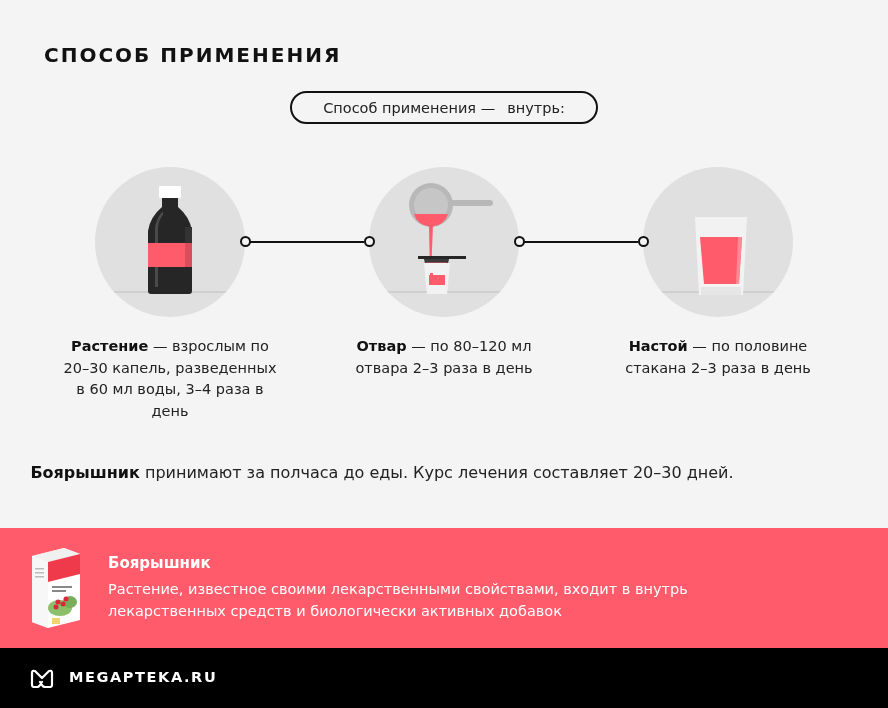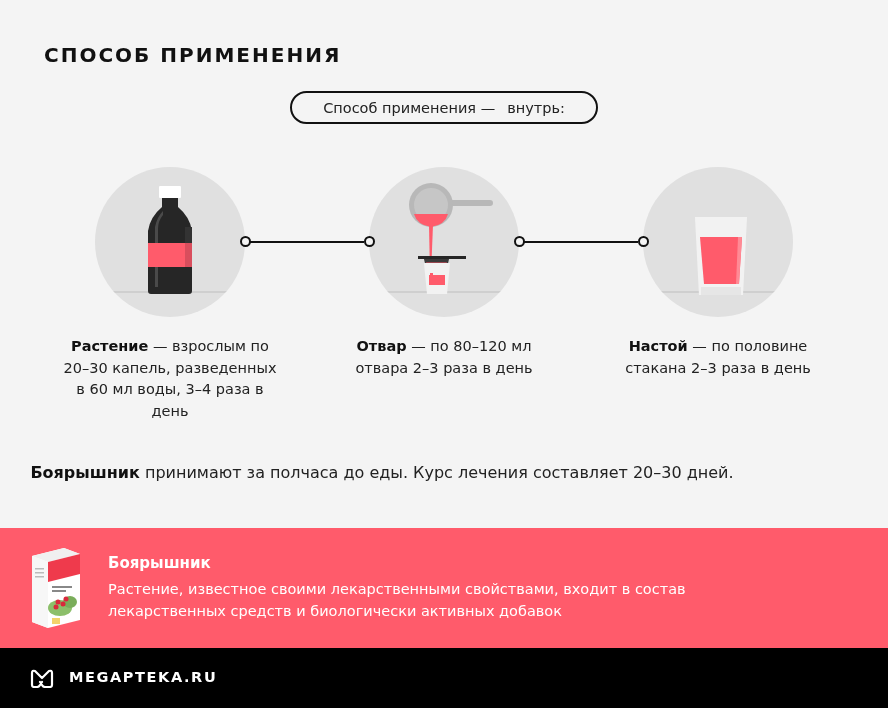--- a/index.html
+++ b/index.html
@@ -169,21 +169,21 @@
     <rect x="24" y="44" width="14" height="2" fill="#888"></rect>
     <ellipse cx="32" cy="62" rx="12" ry="8" fill="#8cbf6a"></ellipse>
     <ellipse cx="42" cy="56" rx="7" ry="6" fill="#7aad5a"></ellipse>
     <circle cx="30" cy="56" r="2.5" fill="#d9283b"></circle>
     <circle cx="35" cy="58" r="2.5" fill="#d9283b"></circle>
     <circle cx="38" cy="53" r="2.5" fill="#d9283b"></circle>
     <circle cx="28" cy="61" r="2.5" fill="#d9283b"></circle>
     <rect x="24" y="72" width="8" height="6" fill="#f3d36b"></rect>
   </svg>
   <div class="product-name">Боярышник</div>
-  <div class="product-desc">Растение, известное своими лекарственными свойствами, входит в состав лекарственных средств и биологически активных добавок</div>
+  <div class="product-desc">Растение, известное своими лекарственными свойствами, входит в внутрь лекарственных средств и биологически активных добавок</div>
 </div>
 
 <div class="footer">
   <svg class="logo-icon" viewBox="0 0 26 20">
     <path d="M3 17 L3 5 Q3 2 6 3 L13 10 L20 3 Q23 2 23 5 L23 17 Q23 19 21 19 L16 19 Q14 19 13 17 L11 14 M3 17 Q3 19 5 19 L8 19 Q10 19 11 17 L13 14" fill="none" stroke="#ffffff" stroke-width="2.2" stroke-linejoin="round" stroke-linecap="round"></path>
   </svg>
   <div class="logo-text">MEGAPTEKA.RU</div>
 </div>
 
 </body></html>

